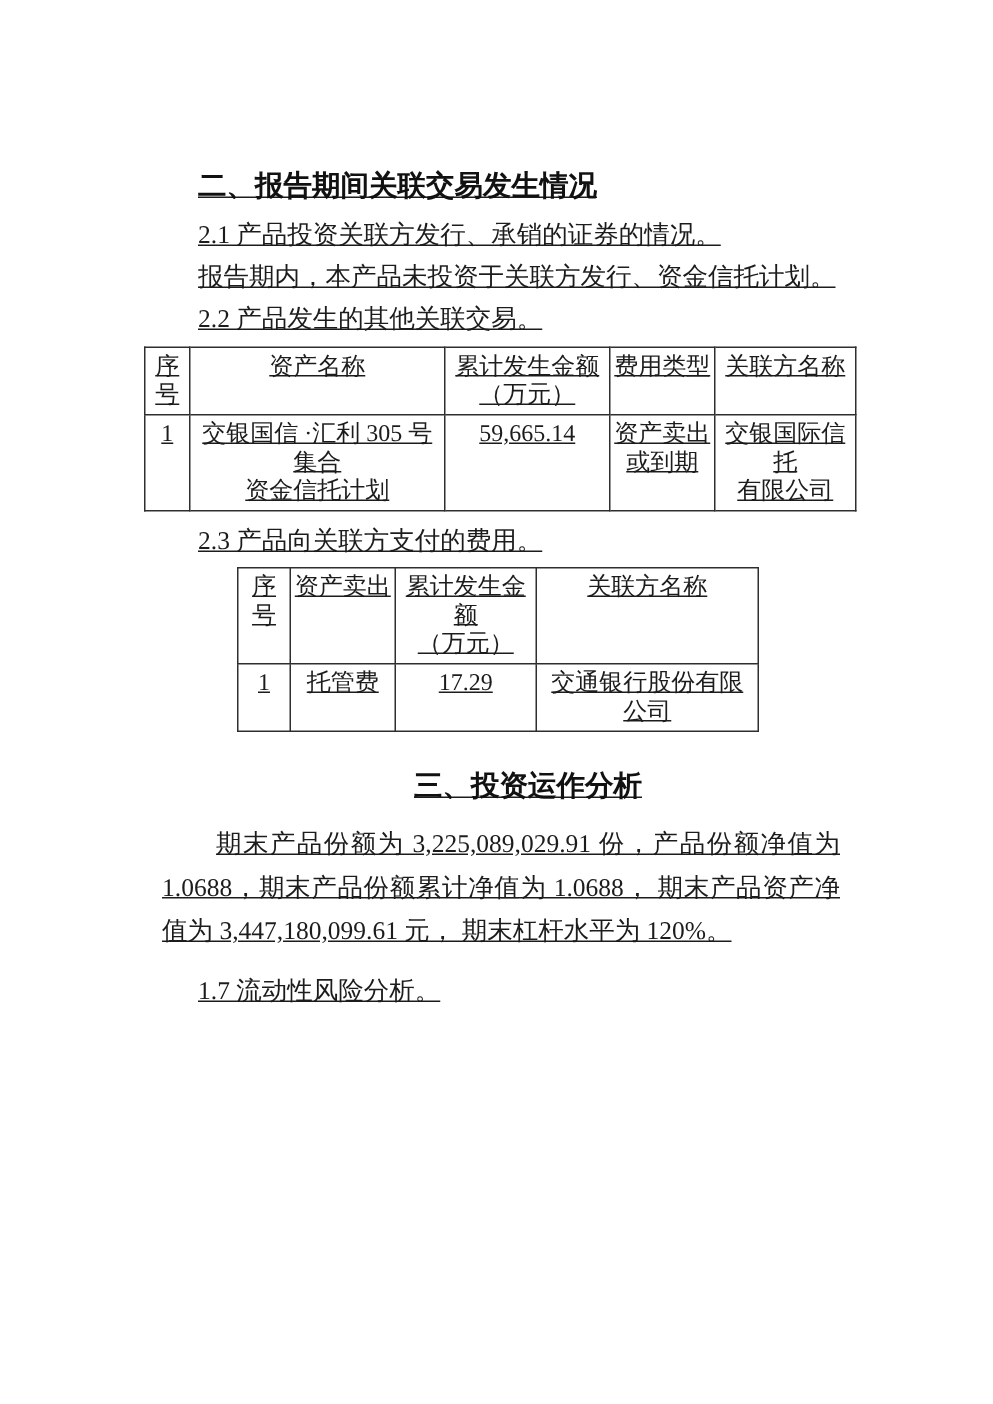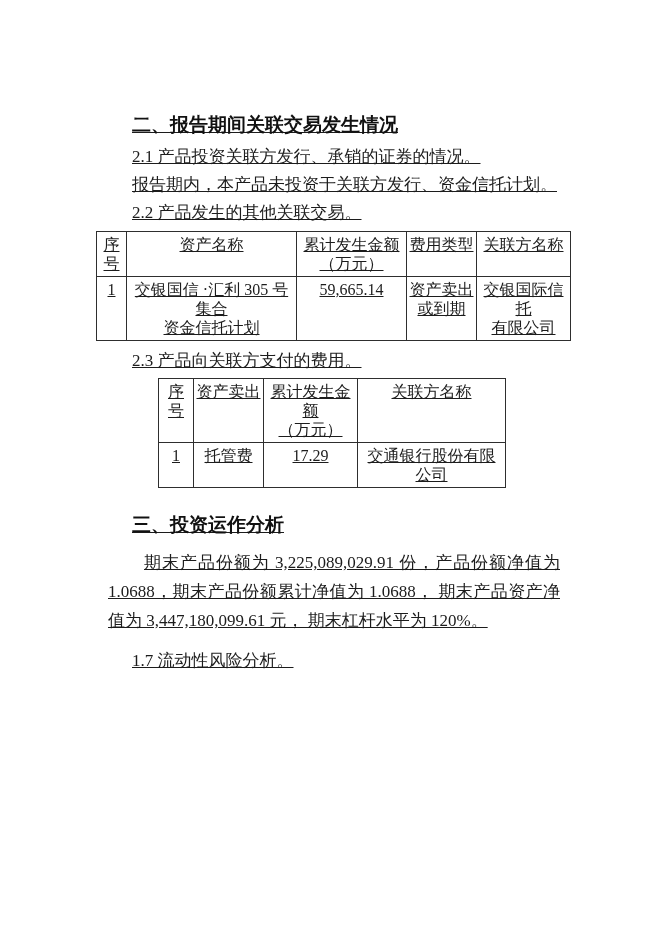--- a/index.html
+++ b/index.html
@@ -15,21 +15,21 @@
     text-decoration:underline;
   }
   .h{
     font-family:"Liberation Sans","DejaVu Sans",sans-serif;
     font-weight:700;
     font-size:19px;
     line-height:23px;
     color:#111111;
     margin:0 0 7px 36px;
   }
-  .h-s3{margin-top:25px;}
+  .h-s3{margin-top:25px;text-align:center;}
   .item{
     font-size:17px;
     line-height:28px;
     margin:0 0 0 36px;
   }
   .body-p{
     font-size:17px;
     line-height:29px;
     margin:12px;
     text-indent:36px;

